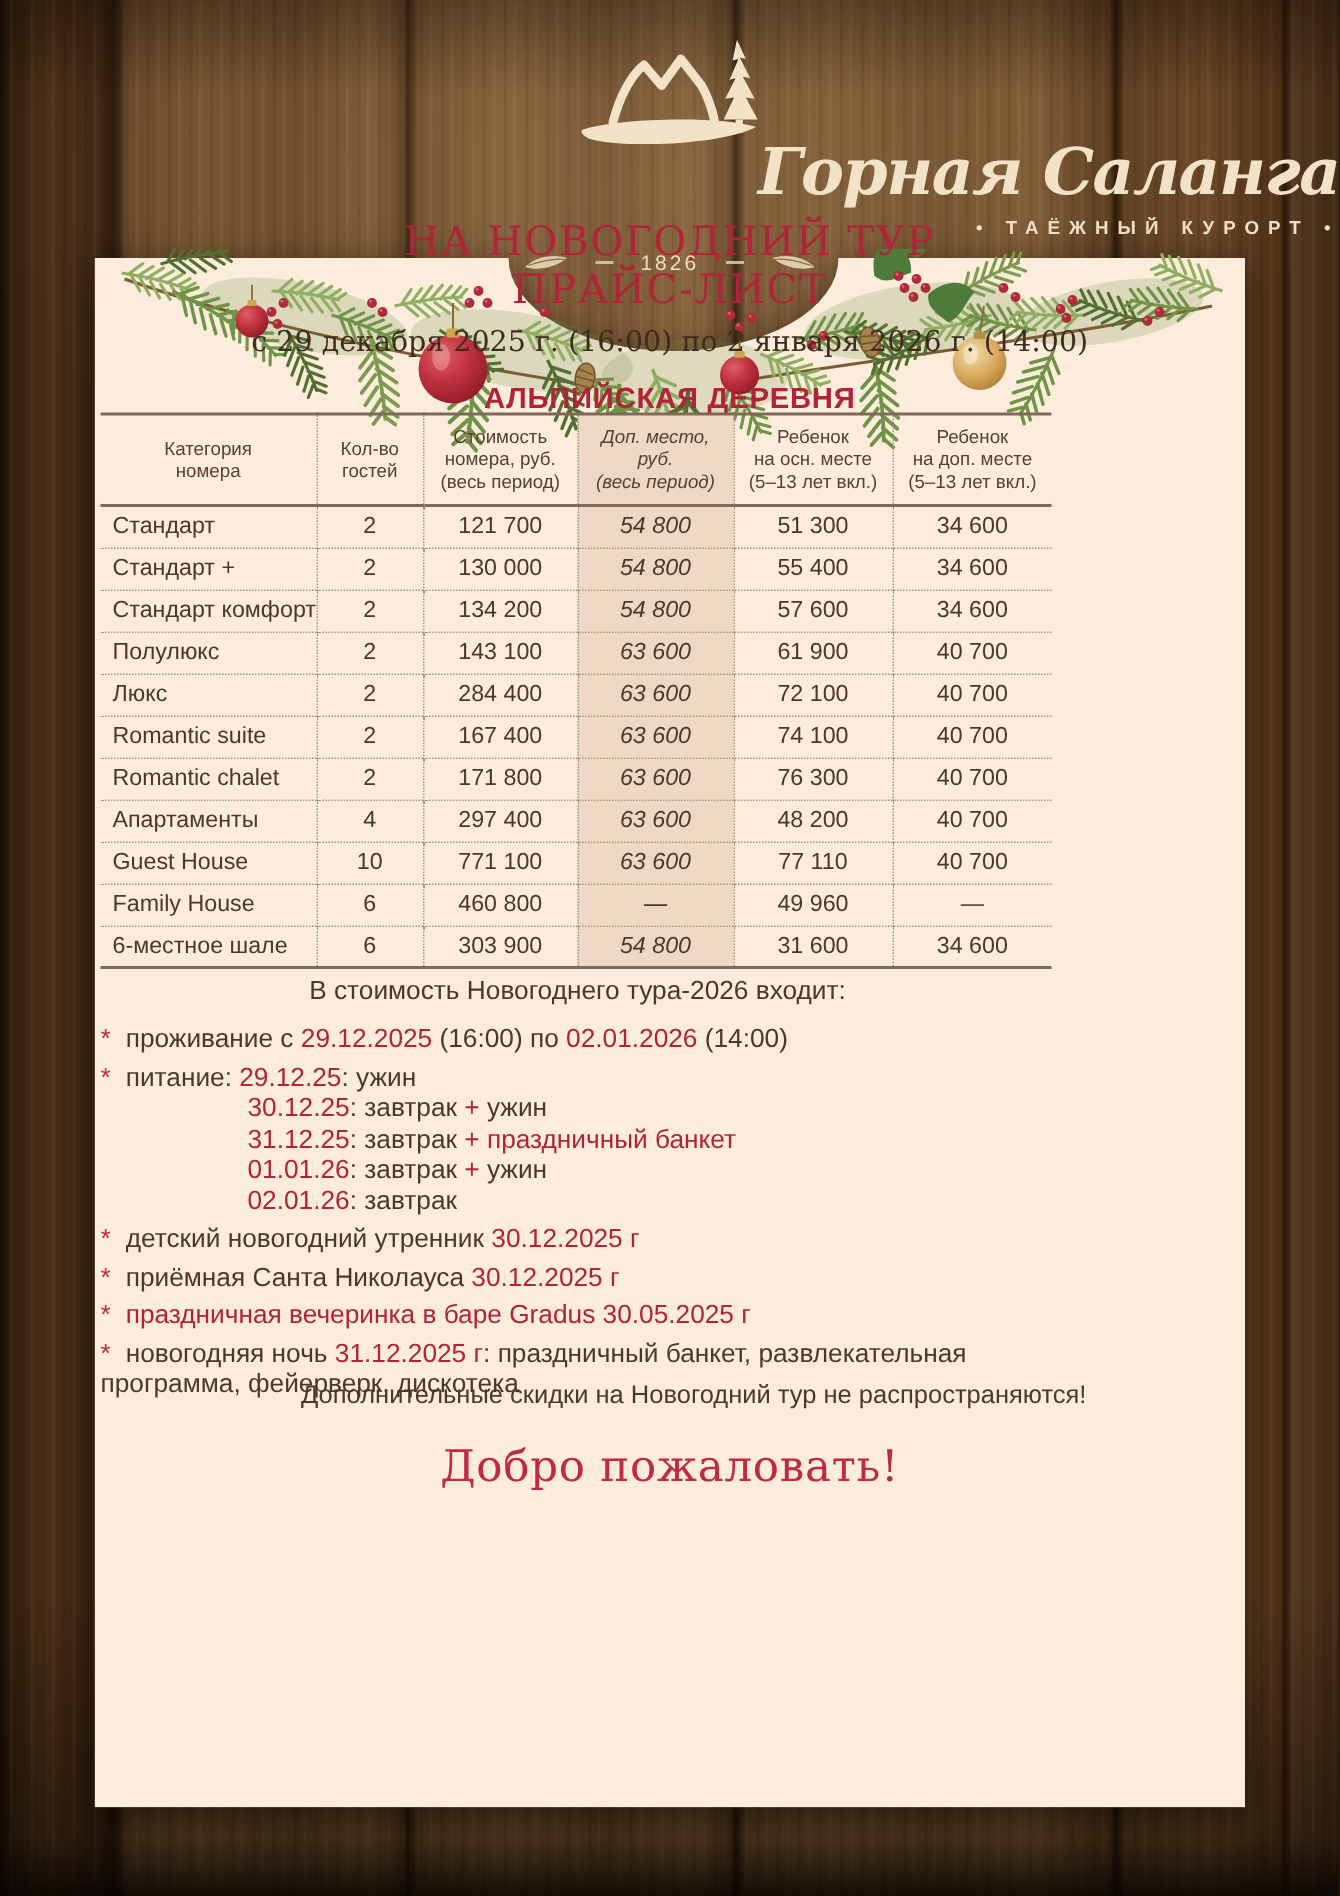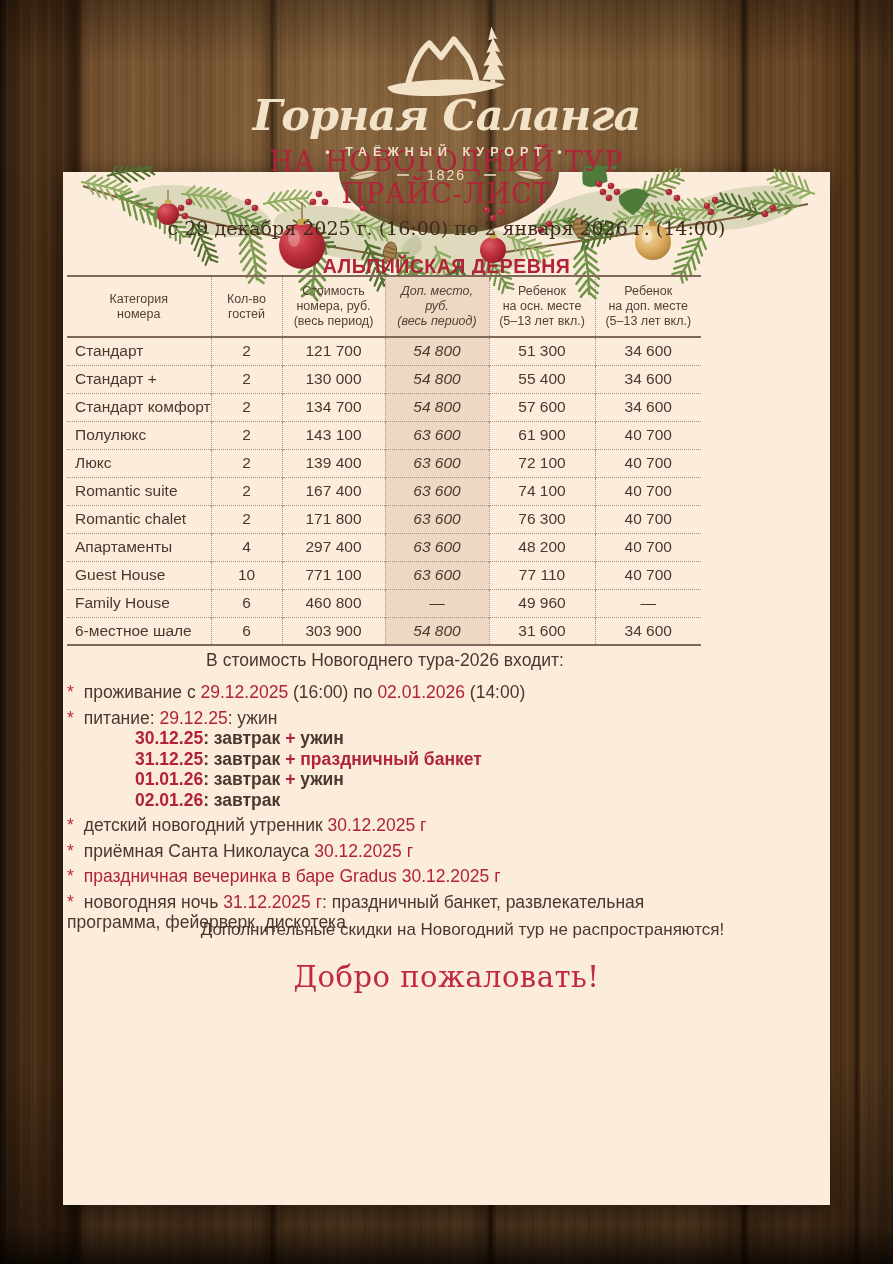--- a/index.html
+++ b/index.html
@@ -25,21 +25,21 @@
       repeating-linear-gradient(90deg, rgba(0,0,0,.10) 0 1px, rgba(0,0,0,0) 3px 6px, rgba(255,235,200,.05) 7px 8px, rgba(0,0,0,0) 9px 14px),
       linear-gradient(90deg,
         #1a0f06 0%, #33200f 1%, #4b2f17 3.5%, #3b2411 7.4%, #241406 8.7%,
         #684628 9.4%, #72502d 15%, #684627 22%, #76532f 28%, #5c3c1e 30.1%, #281706 30.5%,
         #6d4b29 31.2%, #7b5833 38%, #6d4b29 45%, #7d5a34 52%, #5e3e20 54.5%, #2d1a09 54.9%,
         #71502c 55.7%, #7a5732 62%, #6f4e2a 70%, #7b5832 77%, #5a3a1d 82.8%, #2a1807 83.3%,
         #5f3f21 84.1%, #694626 90%, #4f3116 95.6%, #2c1a0a 95.9%, #553920 96.6%, #3f2813 100%);
   }
 
   
-  .logo{position:absolute;top:24px;left:0;width:100%;text-align:center;z-index:6;color:var(--cream);}
+  .logo{position:absolute;top:24px;left:0;width:100%;text-align:right;z-index:6;color:var(--cream);}
   .logo-hat{display:block;margin:0 auto;}
   .logo-name{font-family:"DejaVu Serif",serif;font-style:italic;font-weight:700;font-size:43px;line-height:46px;color:var(--cream);letter-spacing:-1px;margin-top:-4px;}
   .logo-tagline{font-size:12.5px;letter-spacing:6px;color:#eedfc6;margin-top:7px;font-weight:700;}
   .logo-year{margin-top:8px;display:flex;align-items:center;justify-content:center;gap:18px;font-size:14px;letter-spacing:2px;color:#ecdec2;}
   .yr-dash{display:inline-block;width:12px;height:2px;background:#e6d6b8;opacity:.8;}
 
   
   .card-shadow{position:absolute;left:63px;top:172px;width:767px;height:1033px;z-index:2;filter:drop-shadow(0 5px 12px rgba(0,0,0,.5));}
   .card{position:absolute;inset:0;background:var(--card);
     clip-path:path('M0 0 L276 0 A110 62 0 0 0 496 0 L767 0 L767 1033 L0 1033 Z');}
@@ -62,21 +62,21 @@
   td:first-child{text-align:left;padding-left:8px;}
   th+th,td+td{border-left:1px dotted var(--line-dot);}
   tbody tr+tr td{border-top:1px dotted var(--line-dot);}
   th:nth-child(4),td:nth-child(4){background:var(--shade);font-style:italic;}
 
   
   .includes{position:absolute;top:650px;left:67px;width:636px;z-index:5;color:var(--dark);}
   .includes-title{font-size:17.5px;margin-bottom:11px;text-align:center;}
   .inc-item{font-size:17.5px;line-height:20.5px;}
   .inc-item.bulleted{margin-top:5px;}
-  .inc-item.indent{margin-left:68px;font-weight:bold;}
+  .inc-item.indent{margin-left:98px;}
   .star{color:var(--red-bright);margin-right:10px;}
   .inc-item .red{color:var(--red);}
   .inc-item .dark{color:var(--dark);}
 
   .discount-note{position:absolute;top:920px;left:0;width:100%;text-align:center;font-size:17px;color:var(--dark);z-index:5;padding-left:32px;}
   .welcome{position:absolute;top:960px;left:0;width:100%;text-align:center;z-index:5;
     font-family:"DejaVu Serif",serif;font-size:29px;color:var(--red-bright);letter-spacing:.5px;}
 </style>
 </head>
 <body>
@@ -299,37 +299,37 @@
             <td>Стандарт +</td>
             <td>2</td>
             <td>130 000</td>
             <td>54 800</td>
             <td>55 400</td>
             <td>34 600</td>
           </tr>
           <tr>
             <td>Стандарт комфорт</td>
             <td>2</td>
-            <td>134 700</td>
+            <td>134 200</td>
             <td>54 800</td>
             <td>57 600</td>
             <td>34 600</td>
           </tr>
           <tr>
             <td>Полулюкс</td>
             <td>2</td>
             <td>143 100</td>
             <td>63 600</td>
             <td>61 900</td>
             <td>40 700</td>
           </tr>
           <tr>
             <td>Люкс</td>
             <td>2</td>
-            <td>139 400</td>
+            <td>284 400</td>
             <td>63 600</td>
             <td>72 100</td>
             <td>40 700</td>
           </tr>
           <tr>
             <td>Romantic suite</td>
             <td>2</td>
             <td>167 400</td>
             <td>63 600</td>
             <td>74 100</td>
@@ -383,20 +383,20 @@
     <div class="includes-title">В стоимость Новогоднего тура-2026 входит:</div>
     <div>
         <div class="inc-item bulleted"><span class="star">*</span><span class="dark">проживание с </span><span class="red">29.12.2025</span><span class="dark"> (16:00) по </span><span class="red">02.01.2026</span><span class="dark"> (14:00)</span></div>
         <div class="inc-item bulleted"><span class="star">*</span><span class="dark">питание: </span><span class="red">29.12.25</span><span class="dark">: ужин</span></div>
         <div class="inc-item indent"><span class="red">30.12.25</span><span class="dark">: завтрак </span><span class="red">+</span><span class="dark"> ужин</span></div>
         <div class="inc-item indent"><span class="red">31.12.25</span><span class="dark">: завтрак </span><span class="red">+ праздничный банкет</span></div>
         <div class="inc-item indent"><span class="red">01.01.26</span><span class="dark">: завтрак </span><span class="red">+</span><span class="dark"> ужин</span></div>
         <div class="inc-item indent"><span class="red">02.01.26</span><span class="dark">: завтрак</span></div>
         <div class="inc-item bulleted"><span class="star">*</span><span class="dark">детский новогодний утренник </span><span class="red">30.12.2025 г</span></div>
         <div class="inc-item bulleted"><span class="star">*</span><span class="dark">приёмная Санта Николауса </span><span class="red">30.12.2025 г</span></div>
-        <div class="inc-item bulleted"><span class="star">*</span><span class="red">праздничная вечеринка в баре Gradus 30.12.2025 г</span></div>
+        <div class="inc-item bulleted"><span class="star">*</span><span class="red">праздничная вечеринка в баре Gradus 30.05.2025 г</span></div>
         <div class="inc-item bulleted"><span class="star">*</span><span class="dark">новогодняя ночь </span><span class="red">31.12.2025 г</span><span class="dark">: праздничный банкет, развлекательная программа, фейерверк, дискотека</span></div>
       </div>
   </div>
 
   <div class="discount-note">Дополнительные скидки на Новогодний тур не распространяются!</div>
   <div class="welcome">Добро пожаловать!</div>
 </div>
 
 </body></html>

